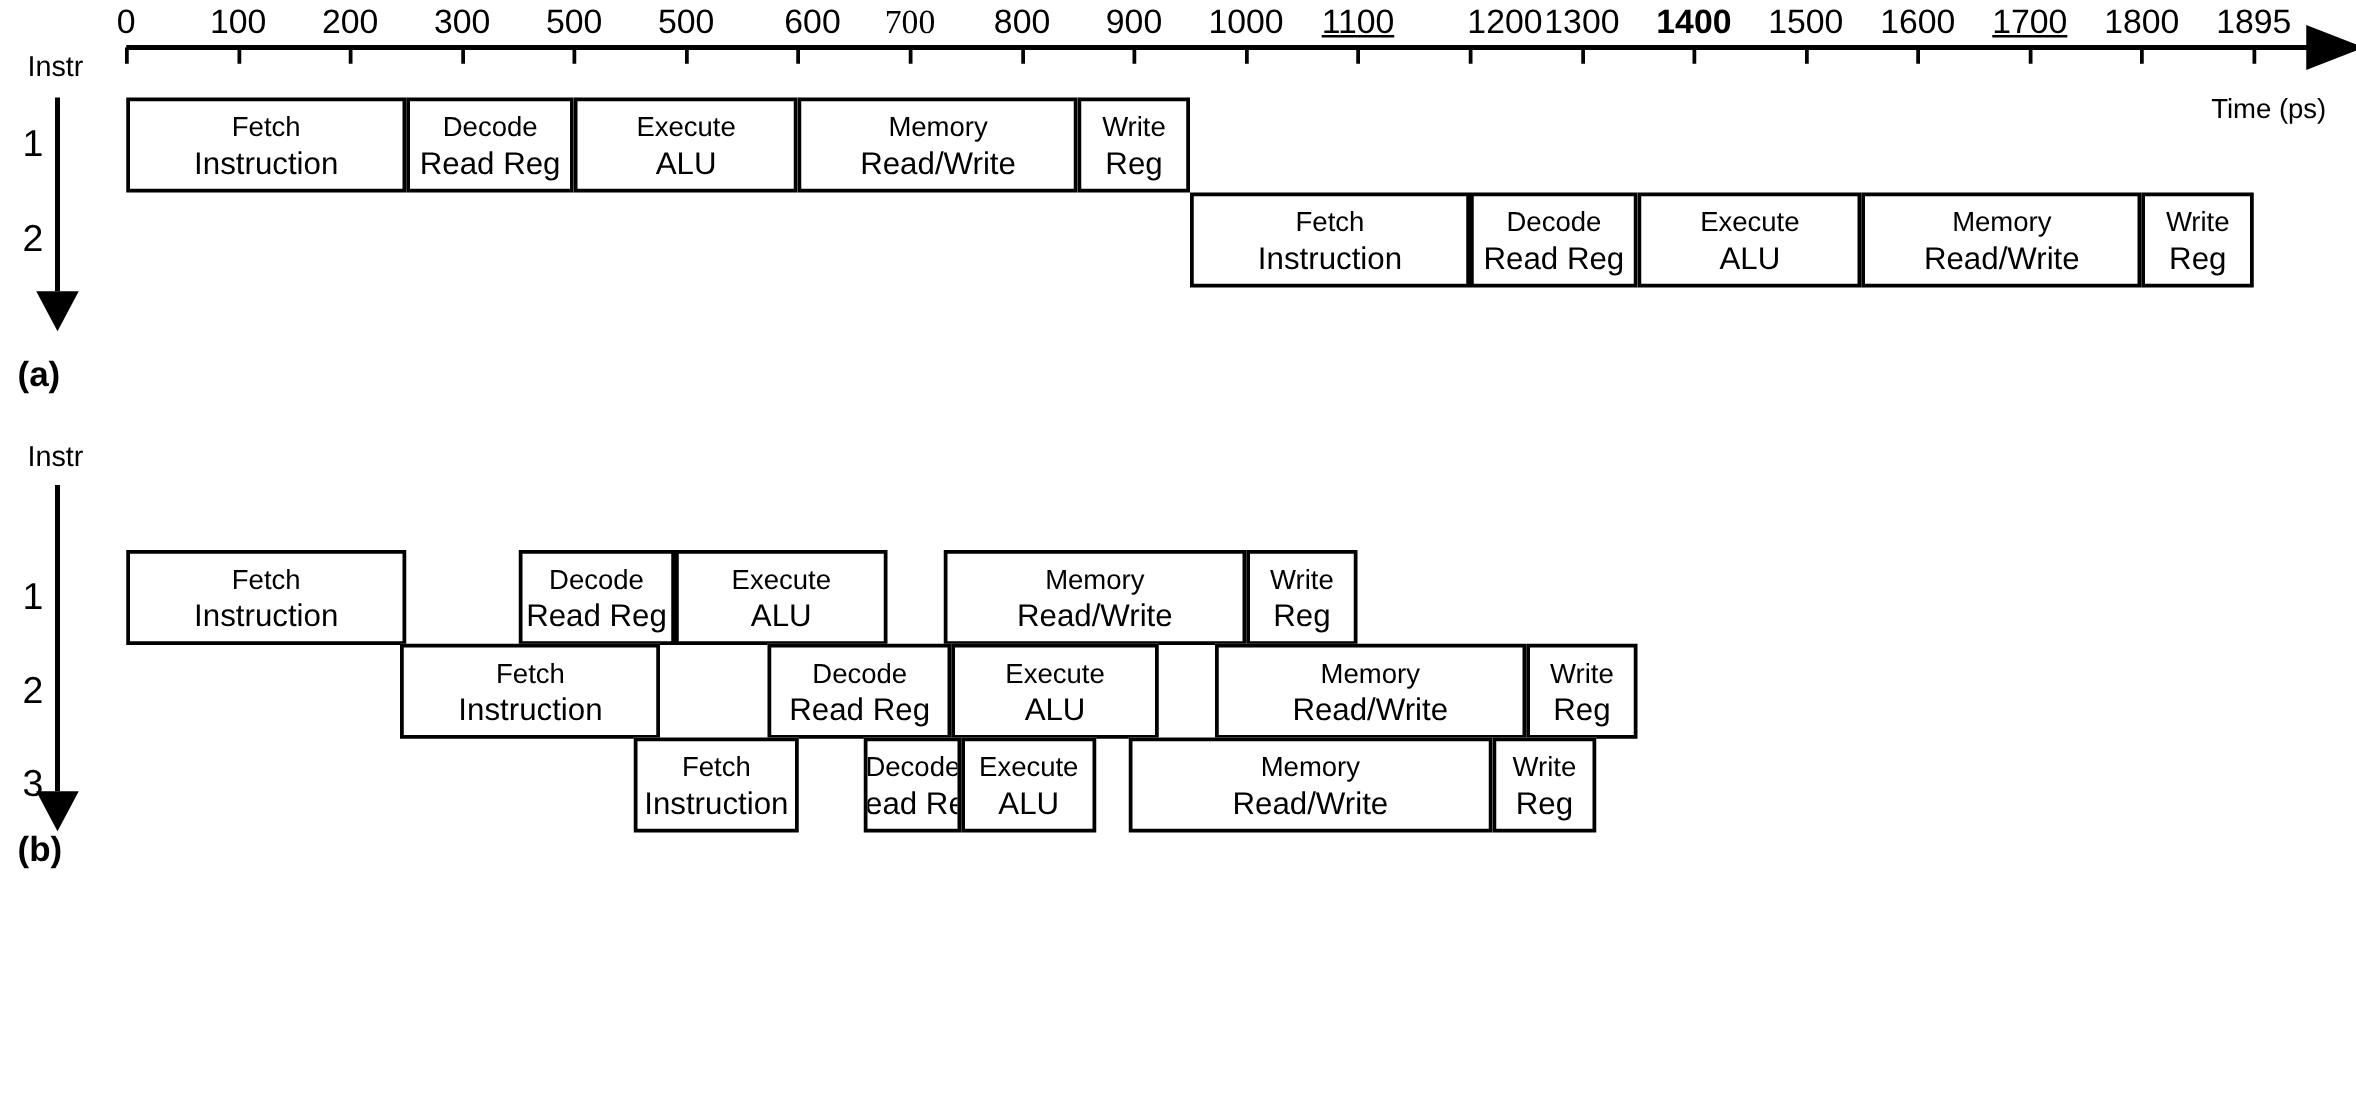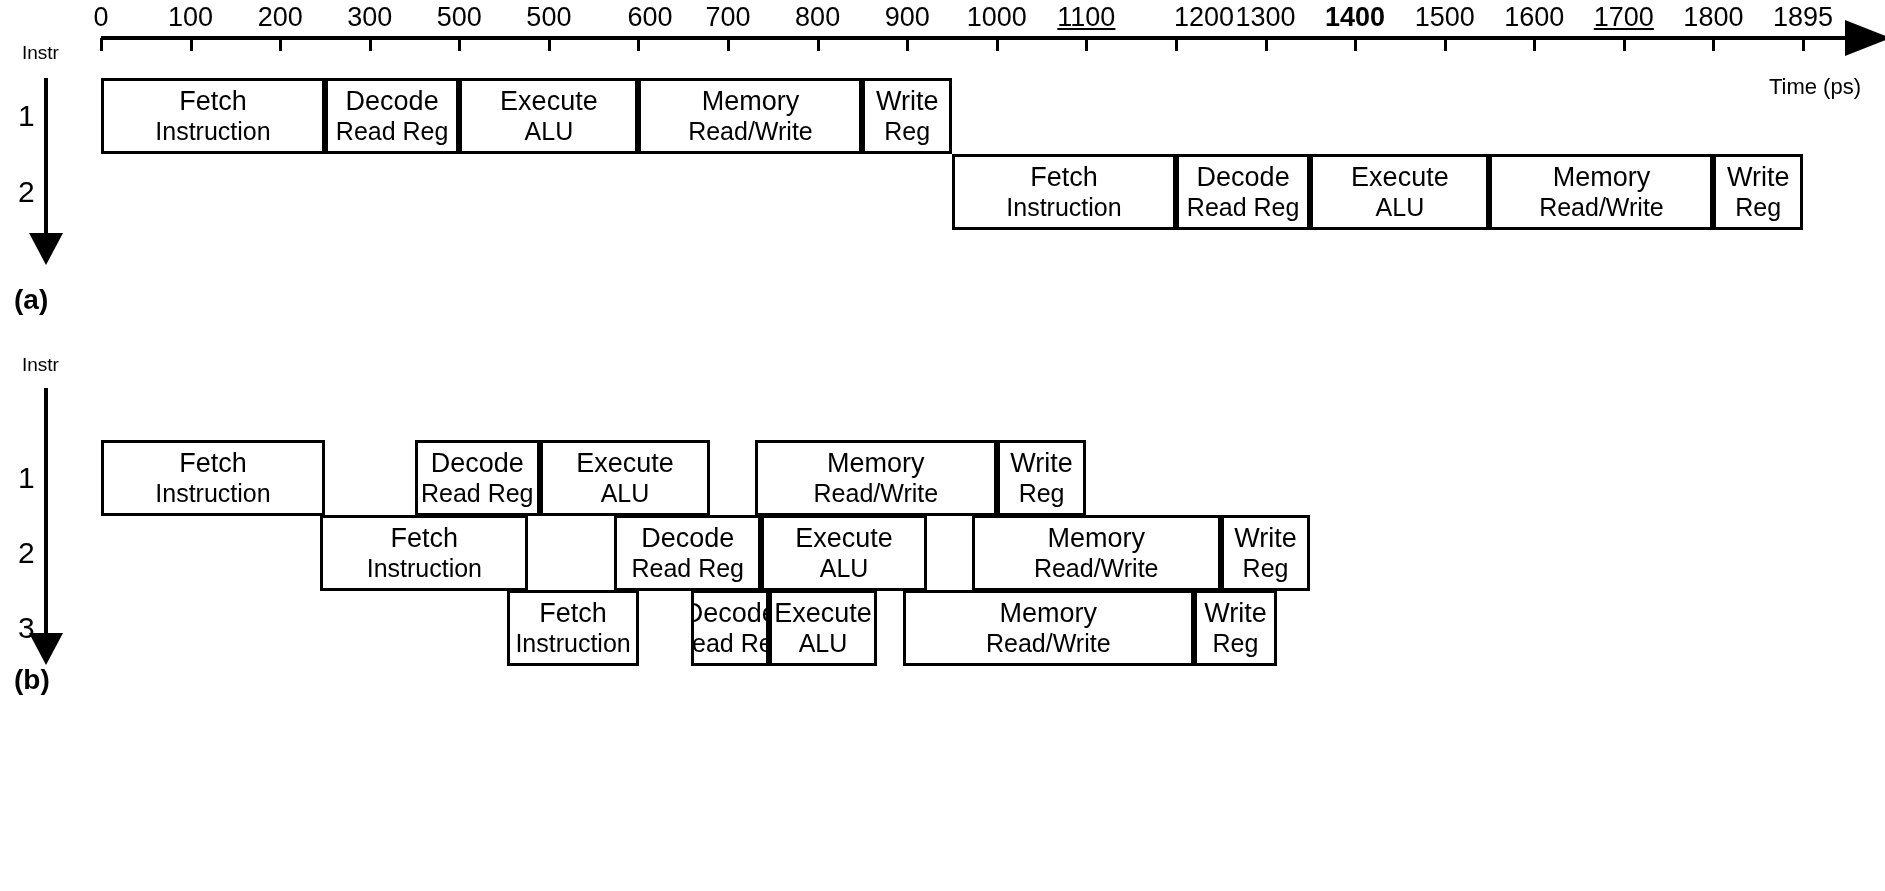--- a/index.html
+++ b/index.html
@@ -62,21 +62,21 @@
     right: 24px;
     top: 72px;
     font-size: 22px;
     line-height: 30px;
     white-space: nowrap;
   }
 
   
   .instr-label {
     position: absolute;
-    font-size: 19px;
+    font-size: 23px;
     line-height: 30px;
     white-space: nowrap;
   }
   .instr-arrow-shaft {
     position: absolute;
     width: 4px;
     background: #000;
   }
   .instr-arrow-head {
     position: absolute;
@@ -100,21 +100,21 @@
     box-sizing: border-box;
     border: 3px solid #000;
     background: #fff;
     display: flex;
     flex-direction: column;
     align-items: center;
     justify-content: center;
     overflow: hidden;
   }
   .stage .l1 {
-    font-size: 27px;
+    font-size: 22px;
     line-height: 31px;
     white-space: nowrap;
   }
   .stage .l2 {
     font-size: 25px;
     line-height: 29px;
     white-space: nowrap;
   }
 
   
@@ -142,21 +142,21 @@
       <div class="tick-label" style="left: 280.158px;">200</div>
       <div class="tick" style="left: 368.737px;"></div>
       <div class="tick-label" style="left: 369.737px;">300</div>
       <div class="tick" style="left: 458.316px;"></div>
       <div class="tick-label" style="left: 459.316px;">500</div>
       <div class="tick" style="left: 547.895px;"></div>
       <div class="tick-label" style="left: 548.895px;">500</div>
       <div class="tick" style="left: 637.474px;"></div>
       <div class="tick-label" style="left: 650px;">600</div>
       <div class="tick" style="left: 727.053px;"></div>
-      <div class="tick-label" style="left: 728.053px;">700</div>
+      <div class="tick-label" style="left: 728.053px; font-family: Liberation Serif, serif;">700</div>
       <div class="tick" style="left: 816.632px;"></div>
       <div class="tick-label" style="left: 817.632px;">800</div>
       <div class="tick" style="left: 906.211px;"></div>
       <div class="tick-label" style="left: 907.211px;">900</div>
       <div class="tick" style="left: 995.789px;"></div>
       <div class="tick-label" style="left: 996.789px;">1000</div>
       <div class="tick" style="left: 1085.37px;"></div>
       <div class="tick-label" style="left: 1086.37px; text-decoration: underline;">1100</div>
       <div class="tick" style="left: 1174.95px;"></div>
       <div class="tick-label" style="left: 1175.95px; margin-left: 28px;">1200</div>

